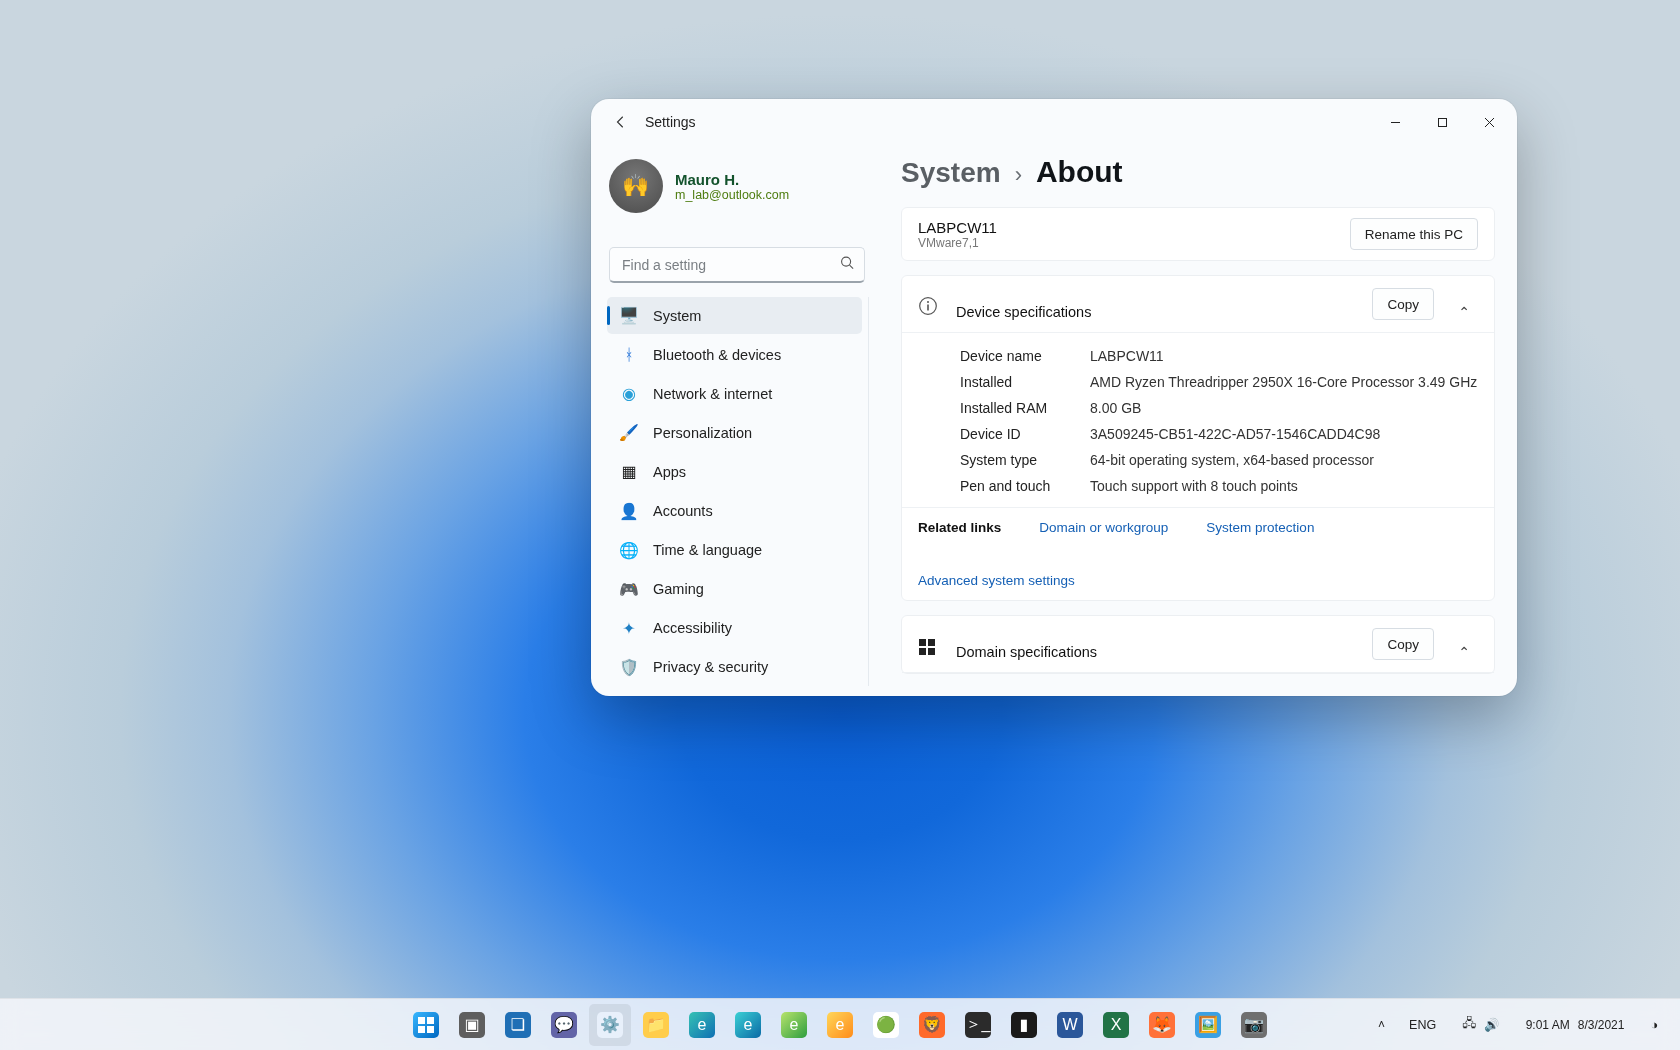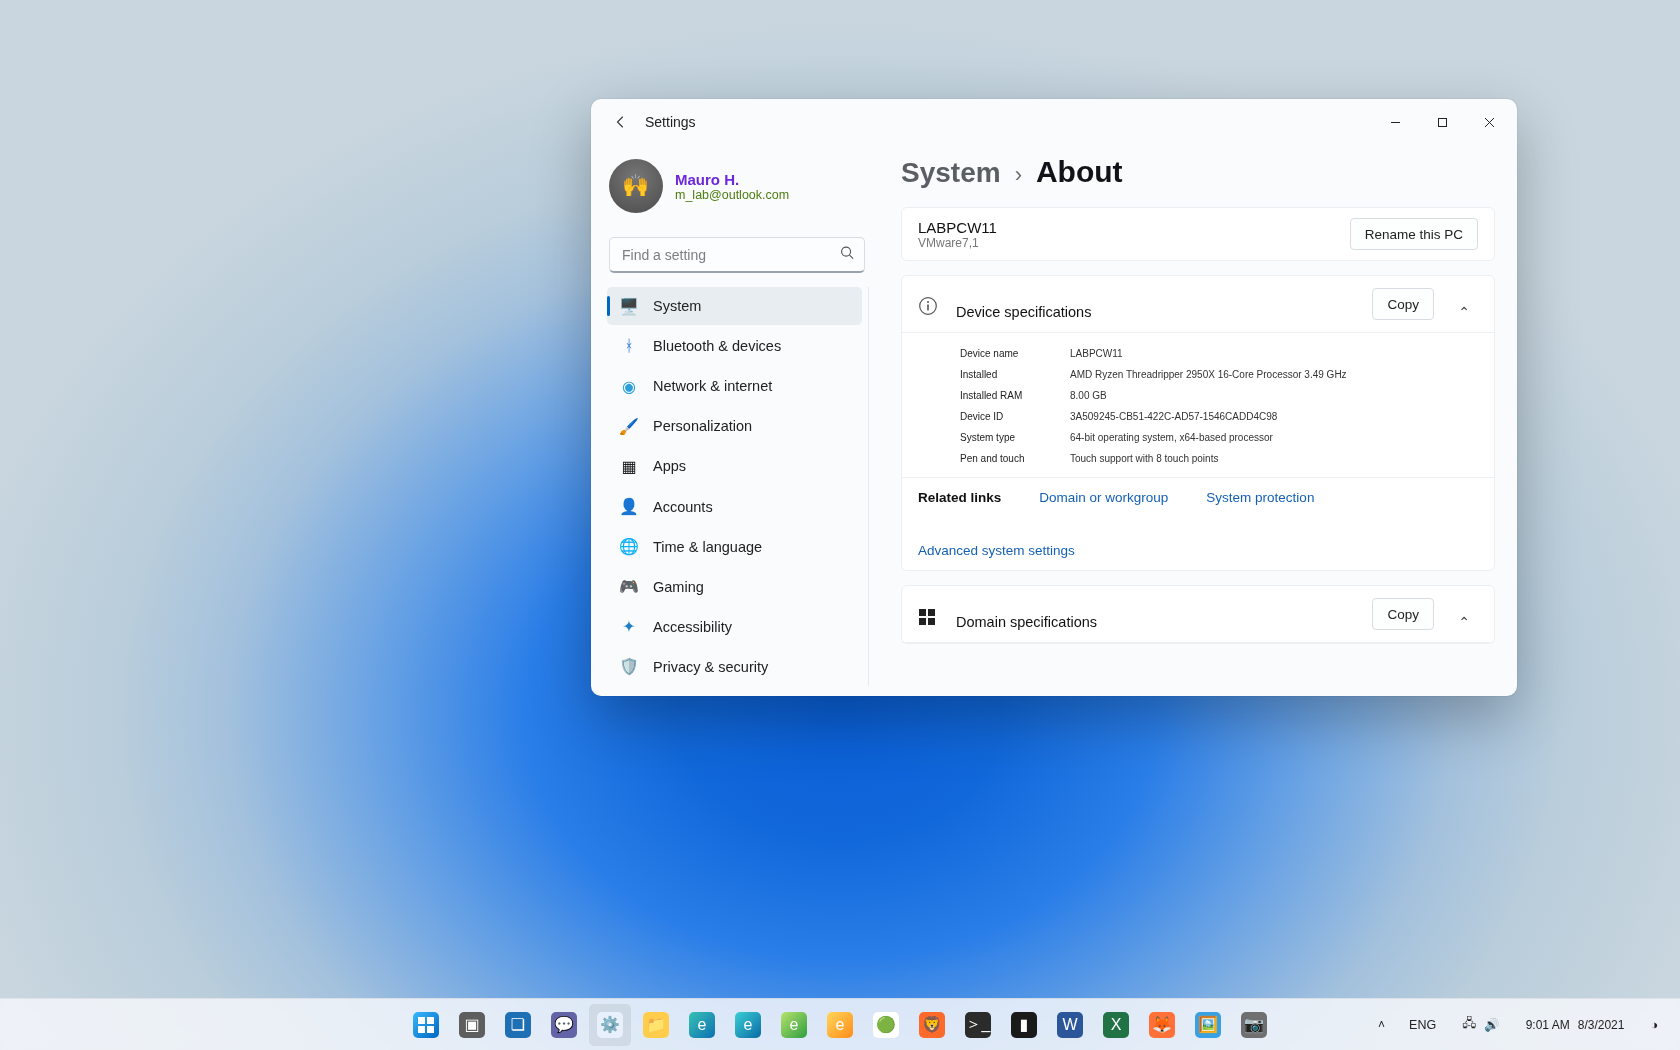--- a/index.html
+++ b/index.html
@@ -1,35 +1,35 @@
 <!DOCTYPE html>
 <html><head>
 <meta charset="utf-8">
 <style>
 *{margin:0;padding:0;box-sizing:border-box;font-family:"Segoe UI",Arial,sans-serif}
 html,body{width:1680px;height:1050px;overflow:hidden}
 body{background:linear-gradient(180deg,#c9d6df 0%,#a8bcc8 100%);position:relative}
 .wallpaper{position:absolute;inset:0;background:radial-gradient(ellipse 900px 700px at 50% 68%,#0a5fd6 0%,#1168da 18%,#2a7ee8 35%,#6aa3e4 52%,#a3c1dd 68%,#b9cddb 80%,#c9d6df 100%);z-index:0}
 
 
-.window{position:absolute;left:591px;top:99px;width:926px;height:597px;background:#f9fbfd;border-radius:10px;box-shadow:0 22px 60px rgba(0,0,0,.28),0 0 0 1px rgba(0,0,0,.04);z-index:10;display:flex;flex-direction:column;overflow:hidden}
+.window{position:absolute;left:591px;top:99px;width:926px;height:597px;background:#f9fbfd;border-radius:18px;box-shadow:0 22px 60px rgba(0,0,0,.28),0 0 0 1px rgba(0,0,0,.04);z-index:10;display:flex;flex-direction:column;overflow:hidden}
 .titlebar{height:46px;display:flex;align-items:center;padding:0 4px 0 14px}
 .back{width:32px;height:32px;border-radius:4px;display:flex;align-items:center;justify-content:center;color:#333;cursor:pointer}
 .ttl{font-size:14px;color:#222;margin-left:8px}
 .ttl-spacer{flex:1}
 .winbtns{display:flex}
 .winbtn{width:47px;height:38px;display:flex;align-items:center;justify-content:center;color:#222;cursor:pointer}
 
 .body{flex:1;display:flex;min-height:0}
 .sidebar{width:288px;padding:8px 10px 10px 16px;display:flex;flex-direction:column;gap:6px}
 .profile{display:flex;align-items:center;gap:12px;padding:6px 6px 10px 2px}
 .avatar{width:54px;height:54px;border-radius:50%;background:radial-gradient(circle at 50% 35%,#777,#4b4b4b);display:flex;align-items:center;justify-content:center;color:#ddd;font-size:22px}
-.uname{font-size:15px;font-weight:600;color:#6d28d9}
+.uname{font-size:15px;font-weight:600;color:#14532d}
 .uemail{font-size:12.5px;color:#4d7c0f}
-.searchwrap{position:relative;margin:8px 4px 8px 2px}
+.searchwrap{position:relative;margin:18px 4px 8px 2px}
 .search{width:100%;height:36px;border:1px solid #d7dde3;border-bottom:2px solid #9aa3ab;border-radius:5px;background:#fcfdfe;padding:0 36px 0 12px;font-size:14px;color:#222}
 .search::placeholder{color:#7a7f84}
 .sicon{position:absolute;right:10px;top:50%;transform:translateY(-50%);color:#555}
 .nav{display:flex;flex-direction:column;gap:2px;overflow:auto;border-right:1px solid #e5eaef;padding-right:6px}
 .nitem{display:flex;align-items:center;gap:14px;height:39px;border-radius:5px;padding:0 12px;font-size:14.5px;color:#222;cursor:pointer}
 .nitem.active{background:#e8edf2;position:relative;font-weight:500}
 .nitem.active::before{content:"";position:absolute;left:0;top:9px;bottom:9px;width:3px;background:#0067c0;border-radius:2px}
 .nico{width:20px;height:20px;display:flex;align-items:center;justify-content:center;font-size:16px}
 
 .main{flex:1;padding:4px 22px 20px 22px;overflow:auto}
@@ -42,21 +42,21 @@
 .pc-card{display:flex;align-items:center;justify-content:space-between;padding:10px 16px}
 .pc-name{font-size:15px;color:#111}
 .pc-sub{font-size:12px;color:#777}
 .btn{height:32px;padding:0 14px;border:1px solid #d7dde3;border-radius:4px;background:#fdfefe;font-size:13.5px;color:#222;cursor:pointer;display:inline-flex;align-items:center}
 
 .section-head{display:flex;align-items:flex-end;gap:16px;padding:12px 16px;border-bottom:1px solid #eef1f4}
 .section-head .lbl{flex:1;font-size:14.5px;color:#111}
 .chev{width:28px;text-align:center;color:#444;font-size:14px}
 
 .spec-body{padding:10px 16px 8px 58px}
-.spec-row{display:flex;padding:5px 0;font-size:10px}
+.spec-row{display:flex;gap:20px;padding:5px 0;font-size:14px}
 .spec-k{width:110px;color:#222}
 .spec-v{flex:1;color:#333}
 
 .rel{display:flex;flex-wrap:wrap;gap:38px;padding:12px 16px;border-top:1px solid #eef1f4;font-size:13.5px}
 .rel .hdr{color:#111;font-weight:600}
 .rel a{color:#1560b5;text-decoration:none;cursor:pointer}
 
 
 .taskbar{position:absolute;left:0;right:0;bottom:0;height:52px;background:rgba(243,246,250,.86);backdrop-filter:blur(10px);border-top:1px solid rgba(0,0,0,.06);display:flex;align-items:center;z-index:20}
 .task-center{position:absolute;left:50%;transform:translateX(-50%);display:flex;gap:4px;align-items:center}

